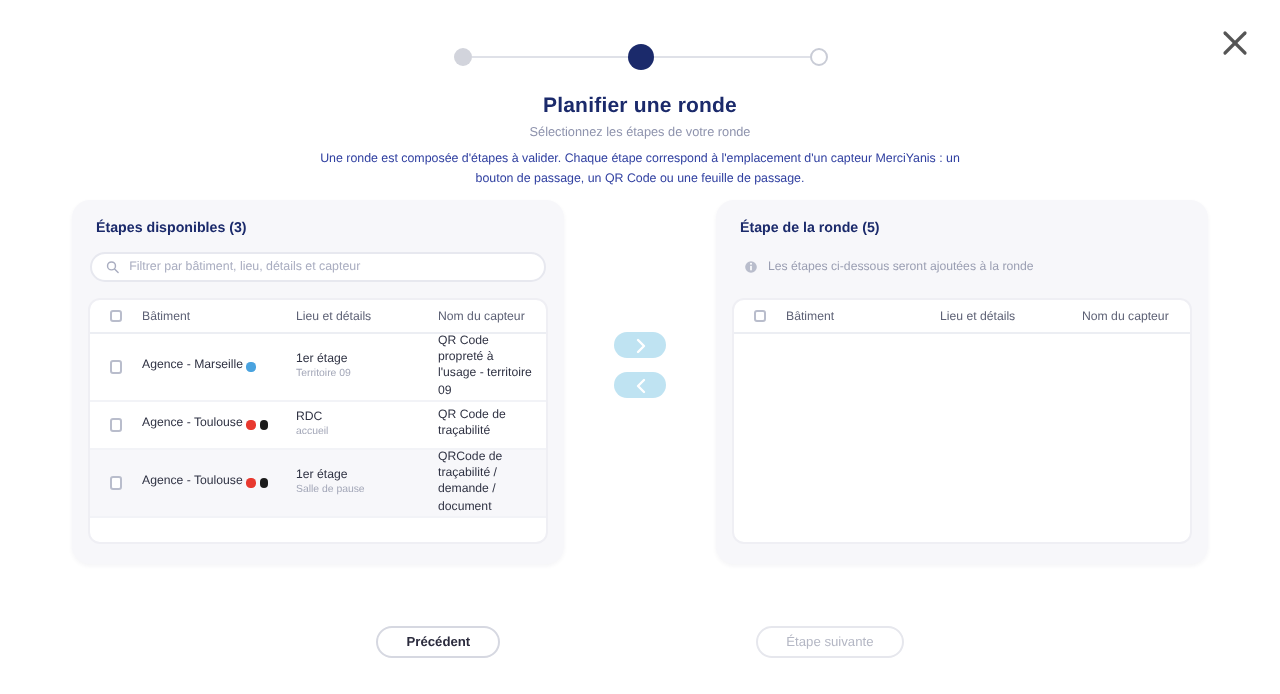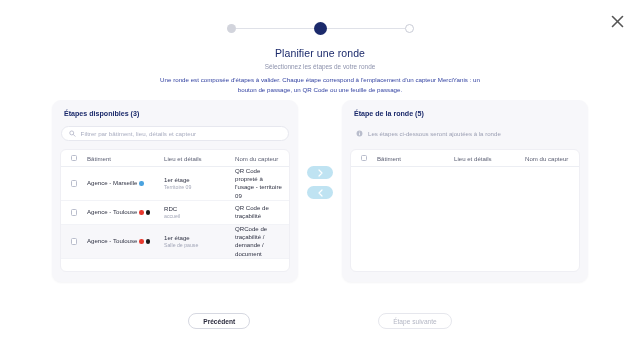--- a/index.html
+++ b/index.html
@@ -71,21 +71,21 @@
   
   .head-wrap {
     position: absolute;
     top: 47px;
     left: 0;
     right: 0;
     text-align: center;
   }
   .head-title {
     font-size: 10.5px;
-    font-weight: normal;
+    font-weight: bold;
     color: #1b2a6b;
     letter-spacing: .1px;
     margin: 0 0 4px 0;
   }
   .head-sub {
     font-size: 6.4px;
     color: #8e93ad;
     margin: 0 0 5px 0;
   }
   .head-desc {
@@ -98,21 +98,21 @@
 
   
   .panels {
     position: absolute;
     top: 100px;
     left: 0;
     right: 0;
     display: flex;
     justify-content: center;
     align-items: flex-start;
-    gap: 0;
+    gap: 16px;
   }
   .panel {
     width: 246px;
     background: #f7f7fa;
     border-radius: 9px;
     padding: 9px 8px 10px 8px;
     box-sizing: border-box;
     box-shadow: 0 1px 2px rgba(30,35,70,.05);
   }
   .panel-title {

